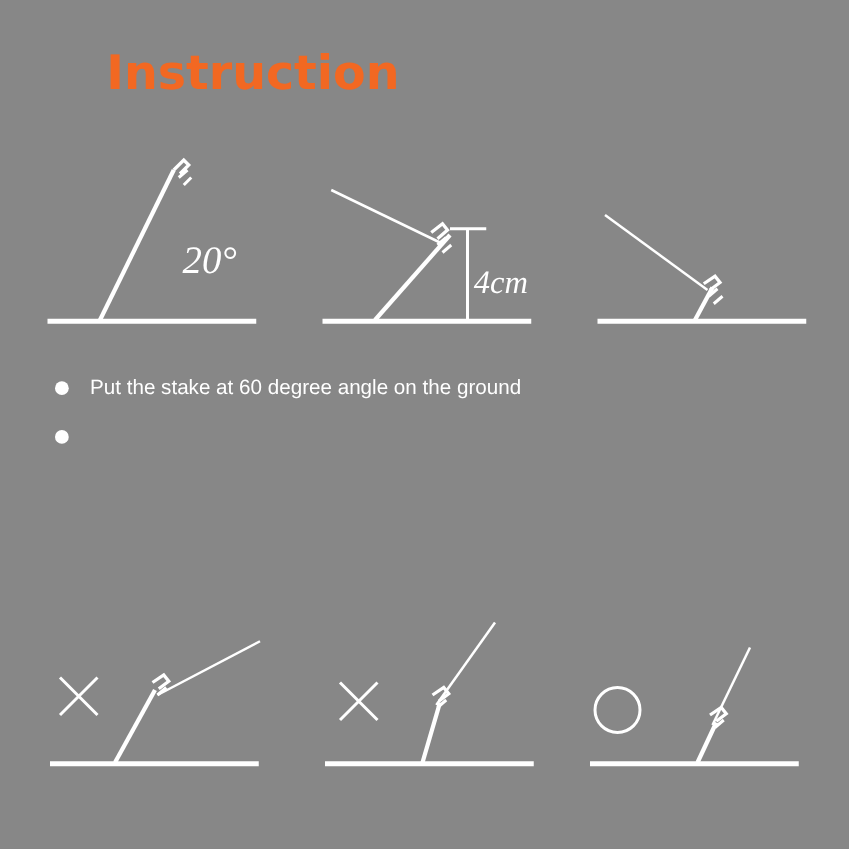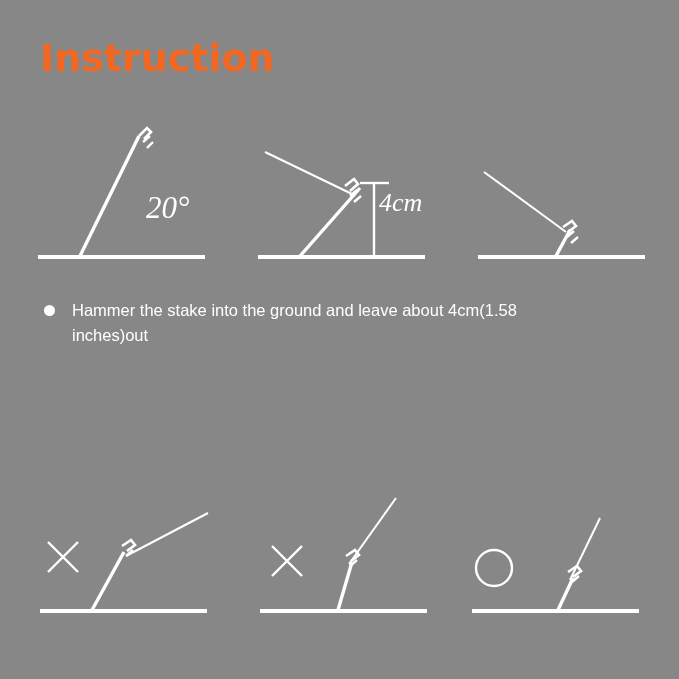--- a/index.html
+++ b/index.html
@@ -21,20 +21,21 @@
     height: 679px;
   }
   .heading {
     position: absolute;
     color: #f26822;
     font-size: 38px;
     font-weight: bold;
     letter-spacing: 0px;
     white-space: nowrap;
     font-family: "DejaVu Sans", sans-serif;
+    margin-left: 45px;
   }
   #instruction-title { left: 40px; top: 36px; }
   #example-title { left: 40px; top: 421px; }
 
   .diagram {
     position: absolute;
   }
   .bullets {
     position: absolute;
     left: 44px;
@@ -69,21 +70,21 @@
     white-space: nowrap;
     font-family: "Liberation Serif", serif;
   }
   #angle-label {
     left: 146px;
     top: 190px;
     font-size: 31px;
   }
   #len-label {
     left: 379px;
-    top: 188px;
+    top: 211px;
     font-size: 26px;
   }
 </style>
 </head>
 <body>
 
 <div class="page">
 
   <div class="heading" id="instruction-title">Instruction</div>
 
@@ -126,21 +127,24 @@
       <path d="M571 133 L578 127" fill="none" stroke="#ffffff" stroke-width="2.4"></path>
     </g>
   </svg>
 
   <div class="label" id="angle-label">20°</div>
   <div class="label" id="len-label">4cm</div>
 
   <div class="bullets">
     <div class="bullet-row">
       <div class="bullet-dot"></div>
-      <div class="bullet-text">Hammer the stake into the ground and leave about 4cm(1.58 inches)out</div>
+      <div class="bullet-text">Put the stake at 60 degree angle on the ground</div>
+    </div>
+    <div class="bullet-row">
+      <div class="bullet-dot"></div>
     </div>
   </div>
 
 
   <svg class="diagram" style="left:0px; top:480px;" width="679" height="160" viewBox="0 0 679 160">
 
     <g>
       <line x1="40" y1="131" x2="207" y2="131" stroke="#ffffff" stroke-width="4"></line>
       <line x1="92" y1="130" x2="124" y2="72" stroke="#ffffff" stroke-width="3.4"></line>
 

